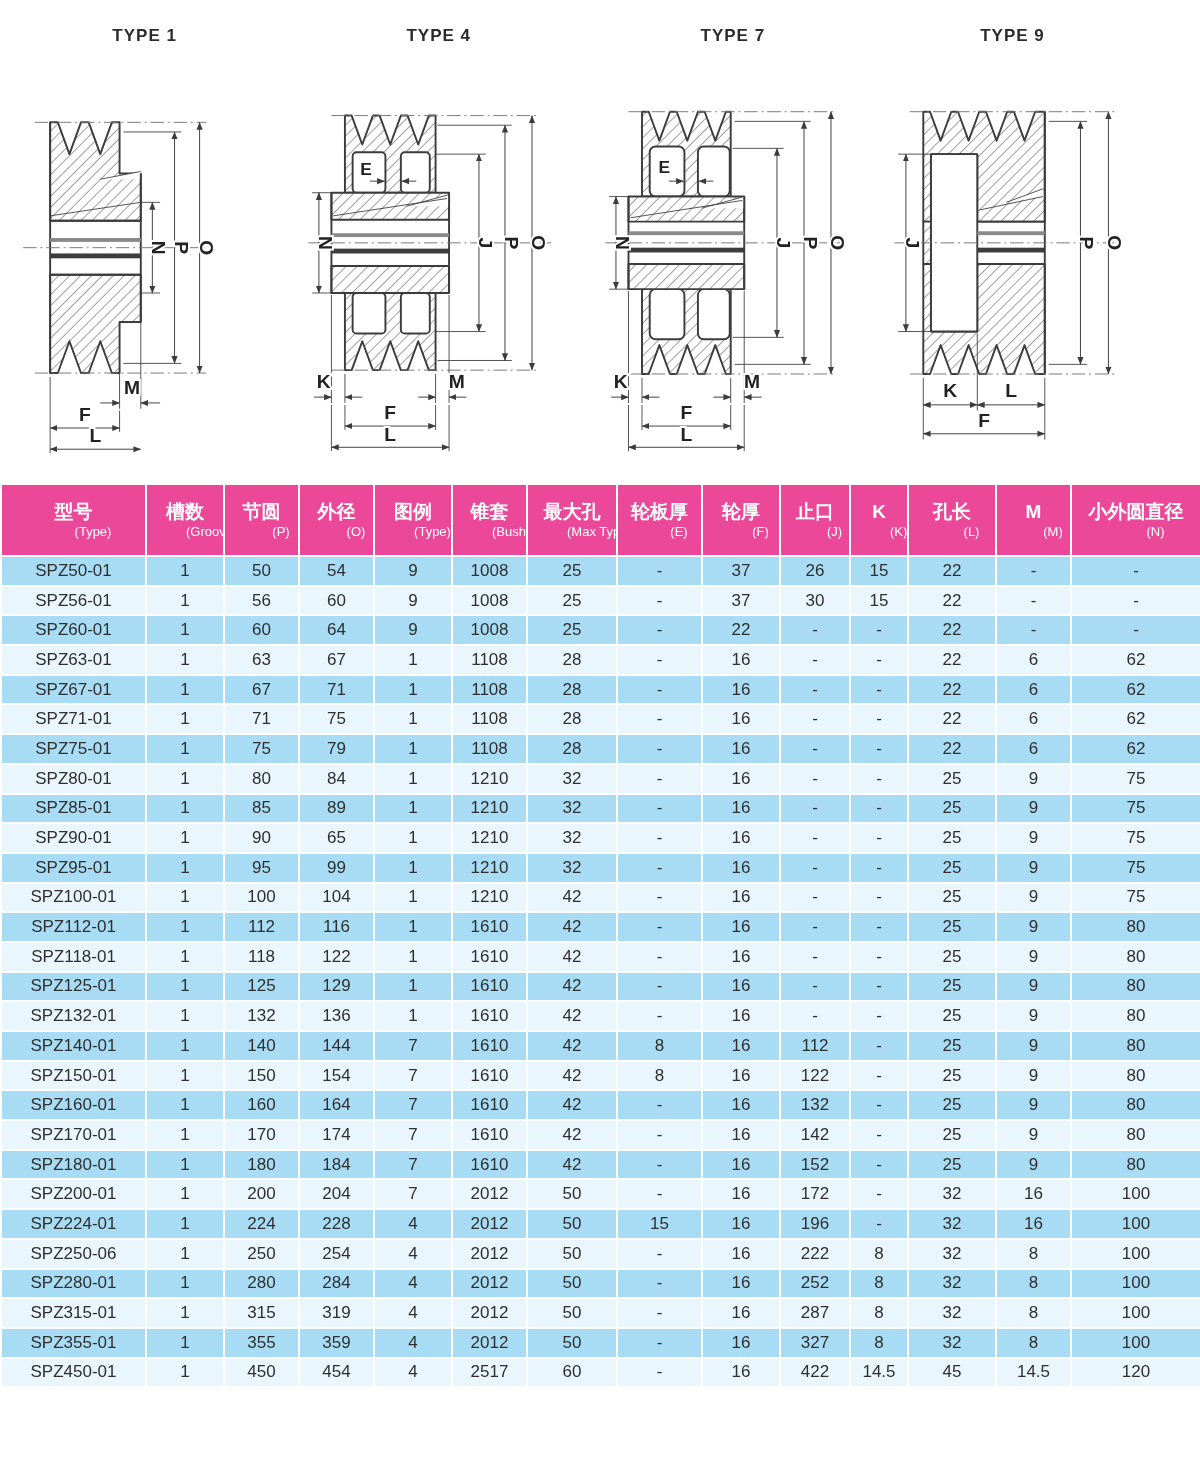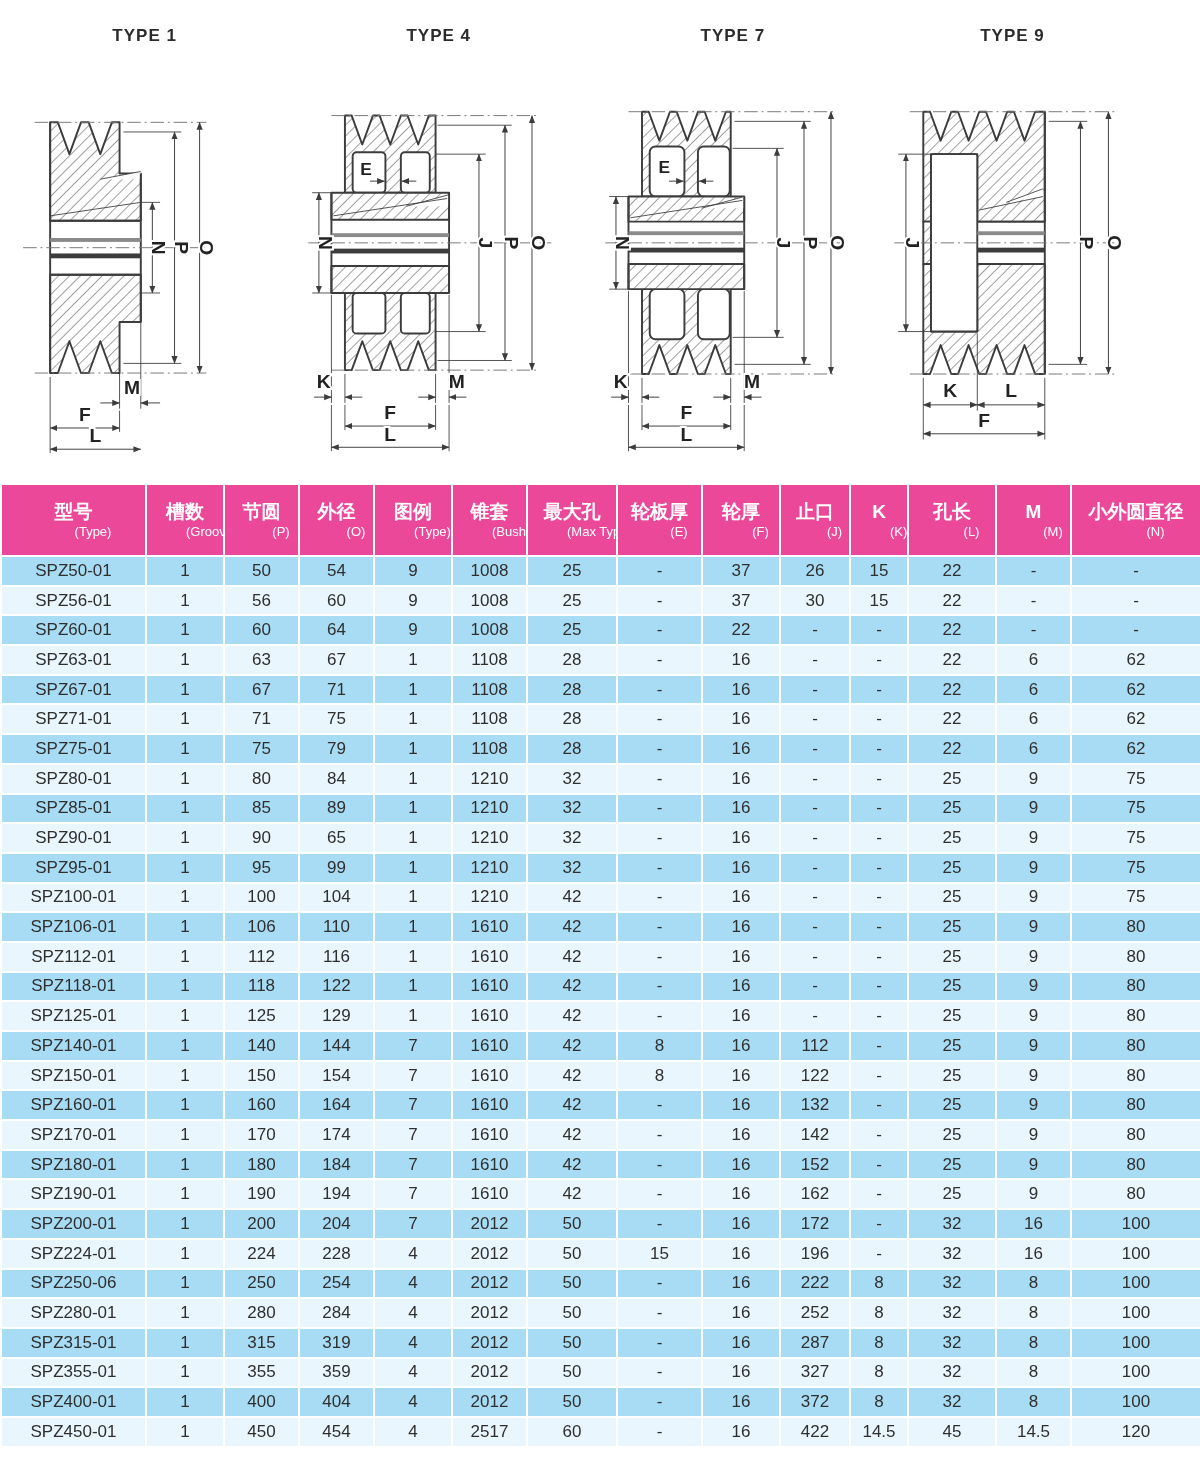--- a/index.html
+++ b/index.html
@@ -571,36 +571,20 @@
         <td>42</td>
         <td>-</td>
         <td>16</td>
         <td>-</td>
         <td>-</td>
         <td>25</td>
         <td>9</td>
         <td>75</td>
       </tr>
       <tr>
-        <td>SPZ106-01</td>
-        <td>1</td>
-        <td>106</td>
-        <td>110</td>
-        <td>1</td>
-        <td>1610</td>
-        <td>42</td>
-        <td>-</td>
-        <td>16</td>
-        <td>-</td>
-        <td>-</td>
-        <td>25</td>
-        <td>9</td>
-        <td>80</td>
-      </tr>
-      <tr>
         <td>SPZ112-01</td>
         <td>1</td>
         <td>112</td>
         <td>116</td>
         <td>1</td>
         <td>1610</td>
         <td>42</td>
         <td>-</td>
         <td>16</td>
         <td>-</td>
@@ -623,20 +607,36 @@
         <td>-</td>
         <td>25</td>
         <td>9</td>
         <td>80</td>
       </tr>
       <tr>
         <td>SPZ125-01</td>
         <td>1</td>
         <td>125</td>
         <td>129</td>
+        <td>1</td>
+        <td>1610</td>
+        <td>42</td>
+        <td>-</td>
+        <td>16</td>
+        <td>-</td>
+        <td>-</td>
+        <td>25</td>
+        <td>9</td>
+        <td>80</td>
+      </tr>
+      <tr>
+        <td>SPZ132-01</td>
+        <td>1</td>
+        <td>132</td>
+        <td>136</td>
         <td>1</td>
         <td>1610</td>
         <td>42</td>
         <td>-</td>
         <td>16</td>
         <td>-</td>
         <td>-</td>
         <td>25</td>
         <td>9</td>
         <td>80</td>
@@ -709,36 +709,20 @@
         <td>SPZ180-01</td>
         <td>1</td>
         <td>180</td>
         <td>184</td>
         <td>7</td>
         <td>1610</td>
         <td>42</td>
         <td>-</td>
         <td>16</td>
         <td>152</td>
-        <td>-</td>
-        <td>25</td>
-        <td>9</td>
-        <td>80</td>
-      </tr>
-      <tr>
-        <td>SPZ190-01</td>
-        <td>1</td>
-        <td>190</td>
-        <td>194</td>
-        <td>7</td>
-        <td>1610</td>
-        <td>42</td>
-        <td>-</td>
-        <td>16</td>
-        <td>162</td>
         <td>-</td>
         <td>25</td>
         <td>9</td>
         <td>80</td>
       </tr>
       <tr>
         <td>SPZ200-01</td>
         <td>1</td>
         <td>200</td>
         <td>204</td>
@@ -827,36 +811,20 @@
         <td>50</td>
         <td>-</td>
         <td>16</td>
         <td>327</td>
         <td>8</td>
         <td>32</td>
         <td>8</td>
         <td>100</td>
       </tr>
       <tr>
-        <td>SPZ400-01</td>
-        <td>1</td>
-        <td>400</td>
-        <td>404</td>
-        <td>4</td>
-        <td>2012</td>
-        <td>50</td>
-        <td>-</td>
-        <td>16</td>
-        <td>372</td>
-        <td>8</td>
-        <td>32</td>
-        <td>8</td>
-        <td>100</td>
-      </tr>
-      <tr>
         <td>SPZ450-01</td>
         <td>1</td>
         <td>450</td>
         <td>454</td>
         <td>4</td>
         <td>2517</td>
         <td>60</td>
         <td>-</td>
         <td>16</td>
         <td>422</td>

